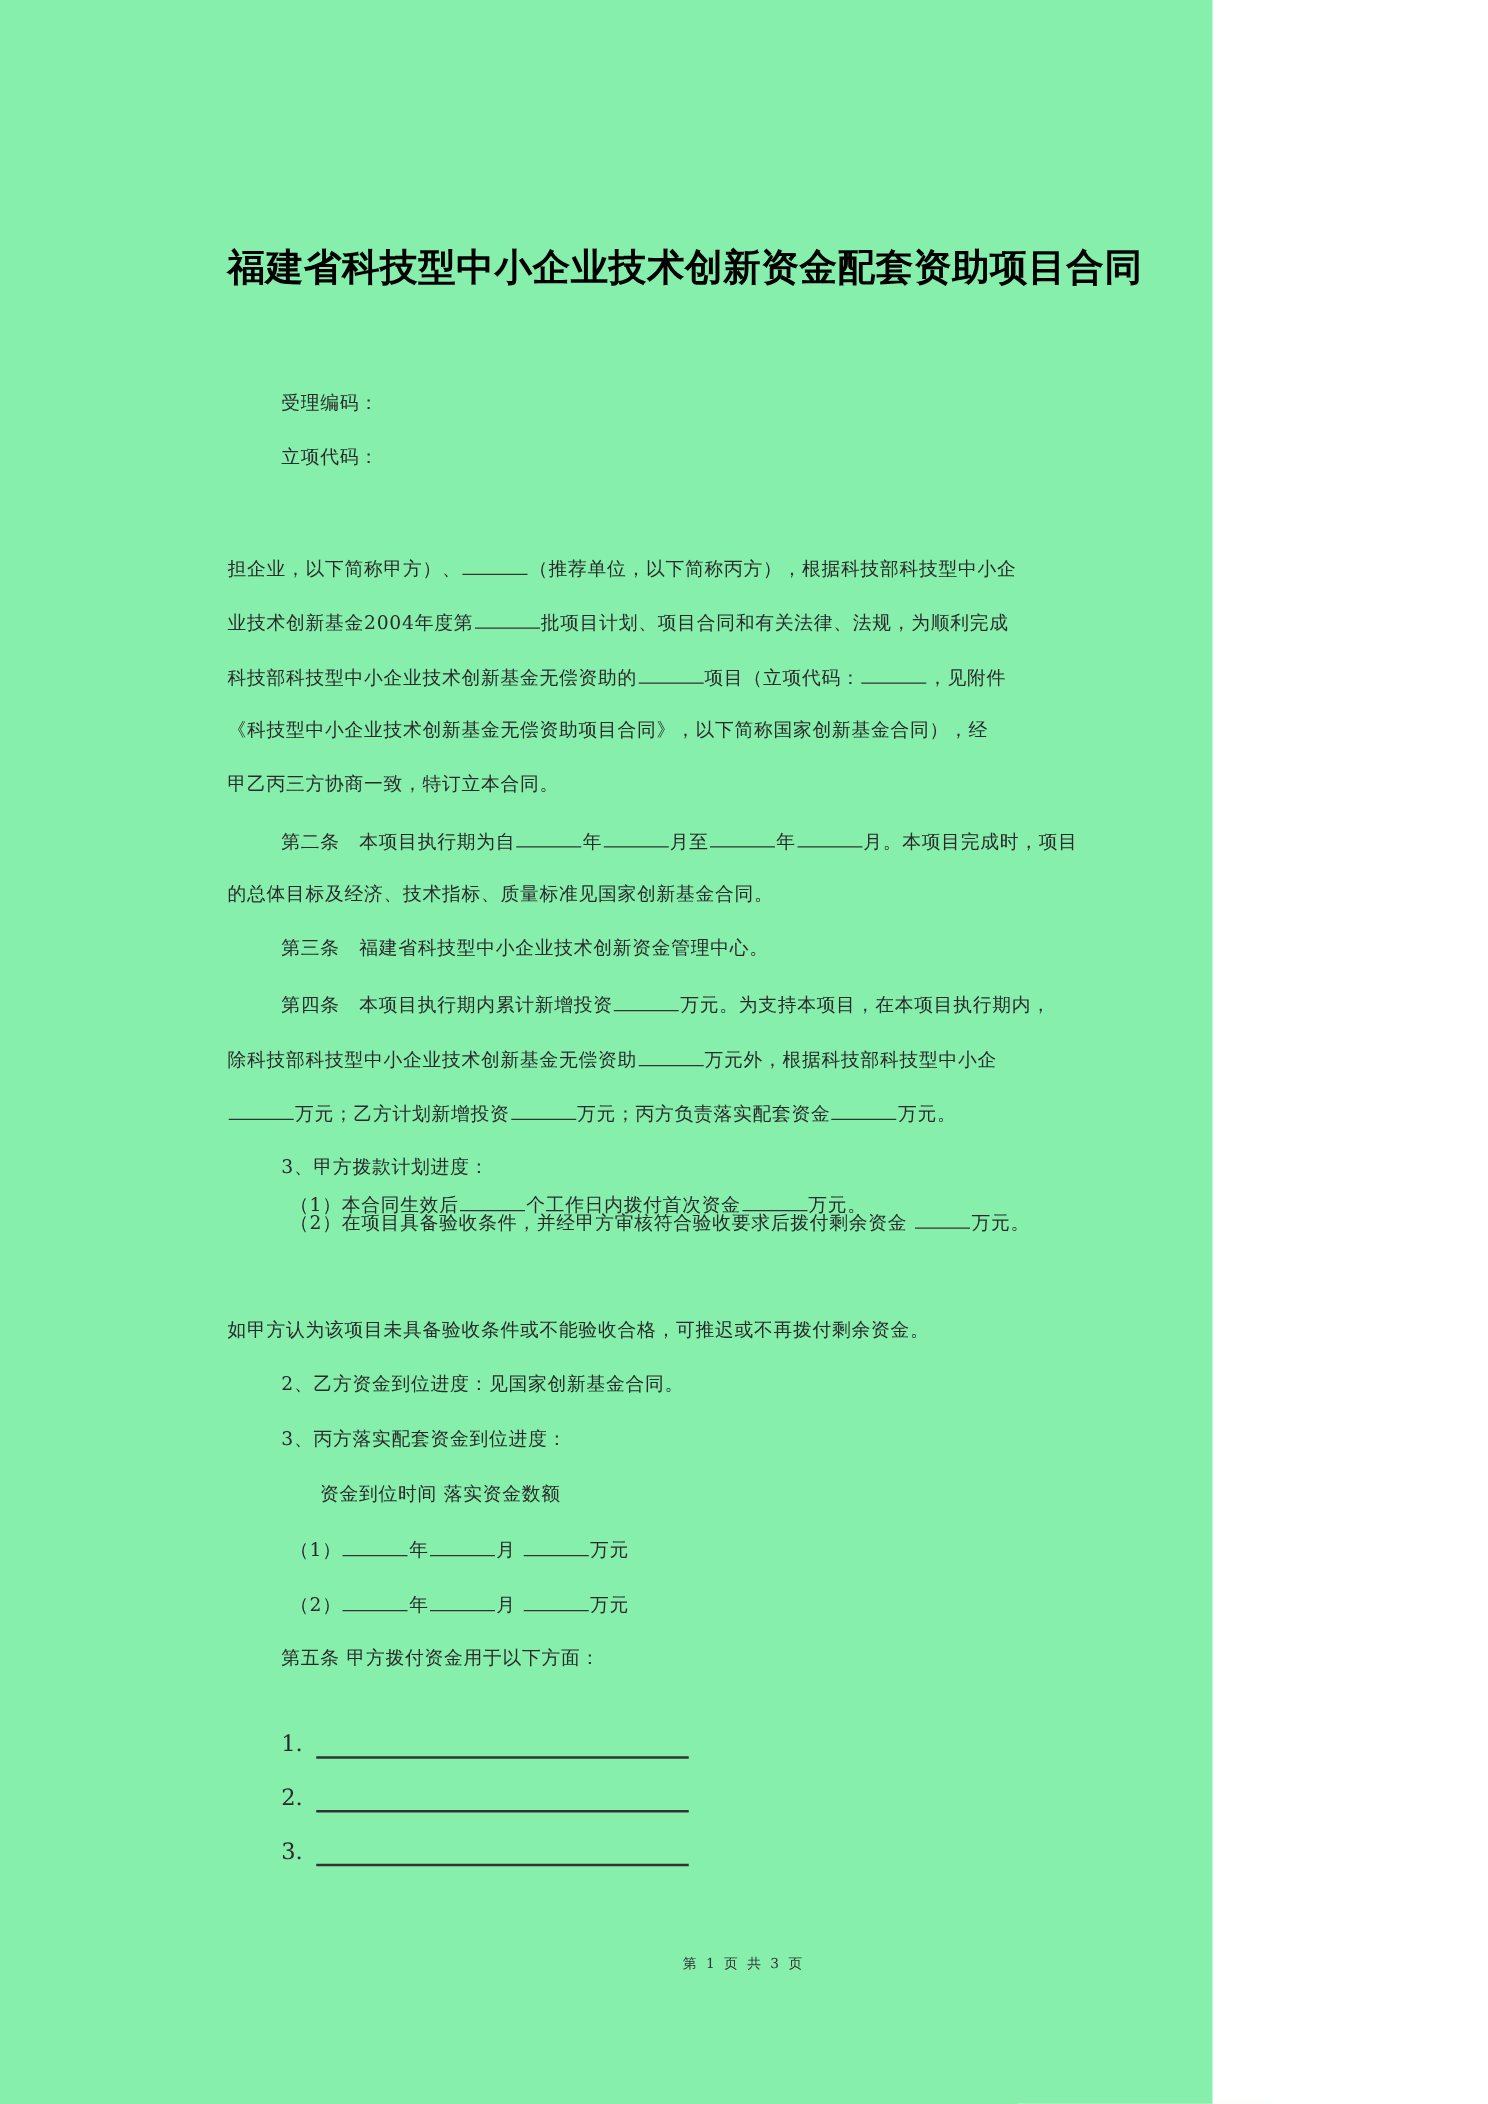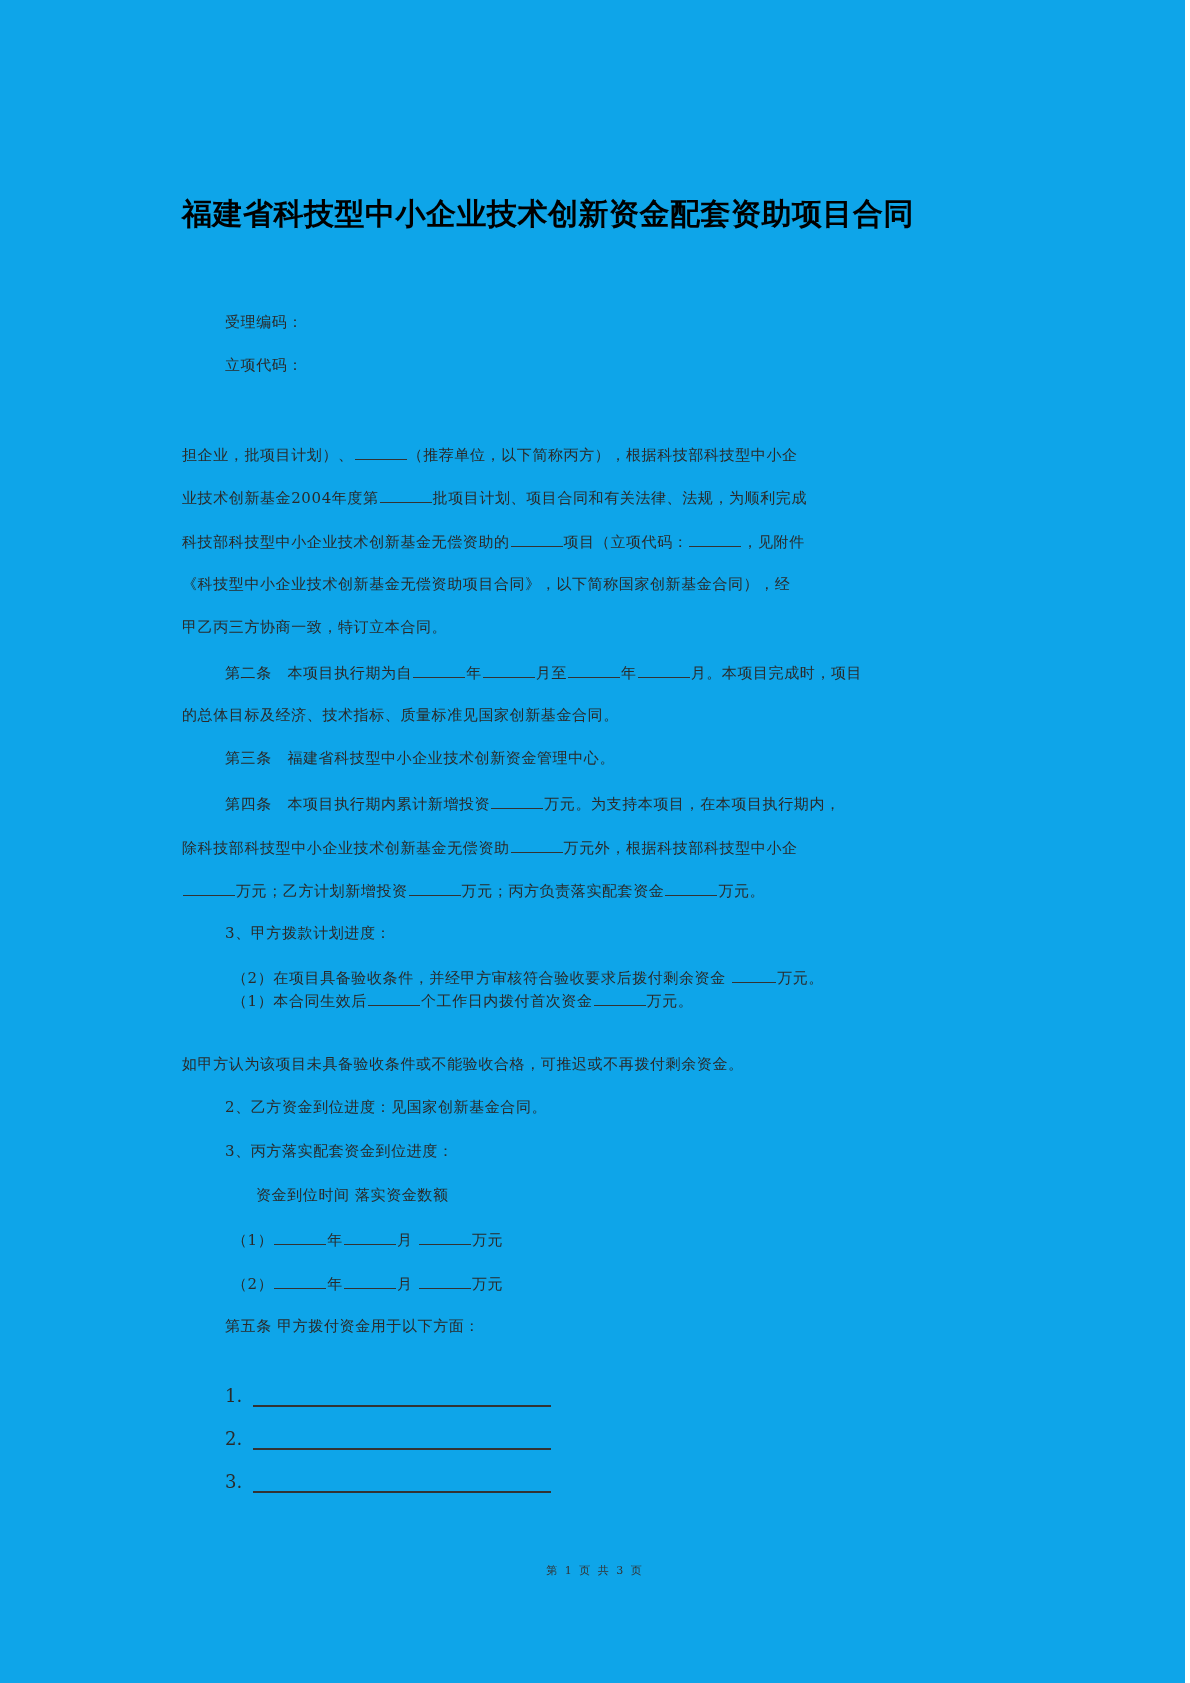--- a/index.html
+++ b/index.html
@@ -1,21 +1,21 @@
 <!DOCTYPE html>
 <html><head>
   <meta charset="utf-8">
   <style>
     html, body { margin: 0; padding: 0; background: #ffffff; }
     body {
       width: 1190px; height: 1683px; position: relative; overflow: hidden;
       font-family: "DejaVu Serif", "Liberation Serif", serif;
       color: #222222;
     }
-    .page { position: absolute; left: 0; top: 0; width: 1185px; height: 1683px; background: #0ea5e9; }
+    .page { position: absolute; left: 0; top: 0; width: 970px; height: 1683px; background: #86efac; }
     .title {
       position: absolute; left: 182px; top: 194px;
       font-family: "DejaVu Sans", "Liberation Sans", sans-serif;
       font-weight: bold; font-size: 30px; letter-spacing: 0.5px; color: #000;
       white-space: nowrap;
     }
     .line {
       position: absolute; font-size: 15px; line-height: 24px; white-space: nowrap;
       color: #2a2a2a; letter-spacing: 0.6px; text-align: center;
     }
@@ -36,21 +36,21 @@
 <body>
 
 <div class="page">
 
   <div class="title">福建省科技型中小企业技术创新资金配套资助项目合同</div>
 
   <div class="line l1" style="top:310px">受理编码：</div>
   <div class="line l1" style="top:353px">立项代码：</div>
 
   <div class="line l0" style="top:441px">
-    <span>担企业，批项目计划）、</span><span class="blank"></span><span>（推荐单位，以下简称丙方），根据科技部科技型中小企</span>
+    <span>担企业，以下简称甲方）、</span><span class="blank"></span><span>（推荐单位，以下简称丙方），根据科技部科技型中小企</span>
   </div>
   <div class="line l0" style="top:484px">
     <span>业技术创新基金2004年度第</span><span class="blank"></span><span>批项目计划、项目合同和有关法律、法规，为顺利完成</span>
   </div>
   <div class="line l0" style="top:528px">
     <span>科技部科技型中小企业技术创新基金无偿资助的</span><span class="blank"></span><span>项目（立项代码：</span><span class="blank"></span><span>，见附件</span>
   </div>
   <div class="line l0" style="top:572px">《科技型中小企业技术创新基金无偿资助项目合同》，以下简称国家创新基金合同），经</div>
   <div class="line l0" style="top:615px">甲乙丙三方协商一致，特订立本合同。</div>
 
@@ -64,21 +64,21 @@
   <div class="line l1" style="top:790px">
     <span>第四条　本项目执行期内累计新增投资</span><span class="blank"></span><span>万元。为支持本项目，在本项目执行期内，</span>
   </div>
   <div class="line l0" style="top:834px">
     <span>除科技部科技型中小企业技术创新基金无偿资助</span><span class="blank"></span><span>万元外，根据科技部科技型中小企</span>
   </div>
   <div class="line l0" style="top:877px">
     <span class="blank"></span><span>万元；乙方计划新增投资</span><span class="blank"></span><span>万元；丙方负责落实配套资金</span><span class="blank"></span><span>万元。</span>
   </div>
   <div class="line l1" style="top:921px">3、甲方拨款计划进度：</div>
-  <div class="line l2" style="top:987px">
+  <div class="line l2" style="top:950px">
     <span>（1）本合同生效后</span><span class="blank"></span><span>个工作日内拨付首次资金</span><span class="blank"></span><span>万元。</span>
   </div>
   <div class="line l2" style="top:964px">
     <span>（2）在项目具备验收条件，并经甲方审核符合验收要求后拨付剩余资金 </span><span class="blank short"></span><span>万元。</span>
   </div>
   <div class="line l0" style="top:1052px">如甲方认为该项目未具备验收条件或不能验收合格，可推迟或不再拨付剩余资金。</div>
   <div class="line l1" style="top:1095px">2、乙方资金到位进度：见国家创新基金合同。</div>
   <div class="line l1" style="top:1139px">3、丙方落实配套资金到位进度：</div>
   <div class="line l3" style="top:1183px">资金到位时间 落实资金数额</div>
   <div class="line l2" style="top:1226px">

